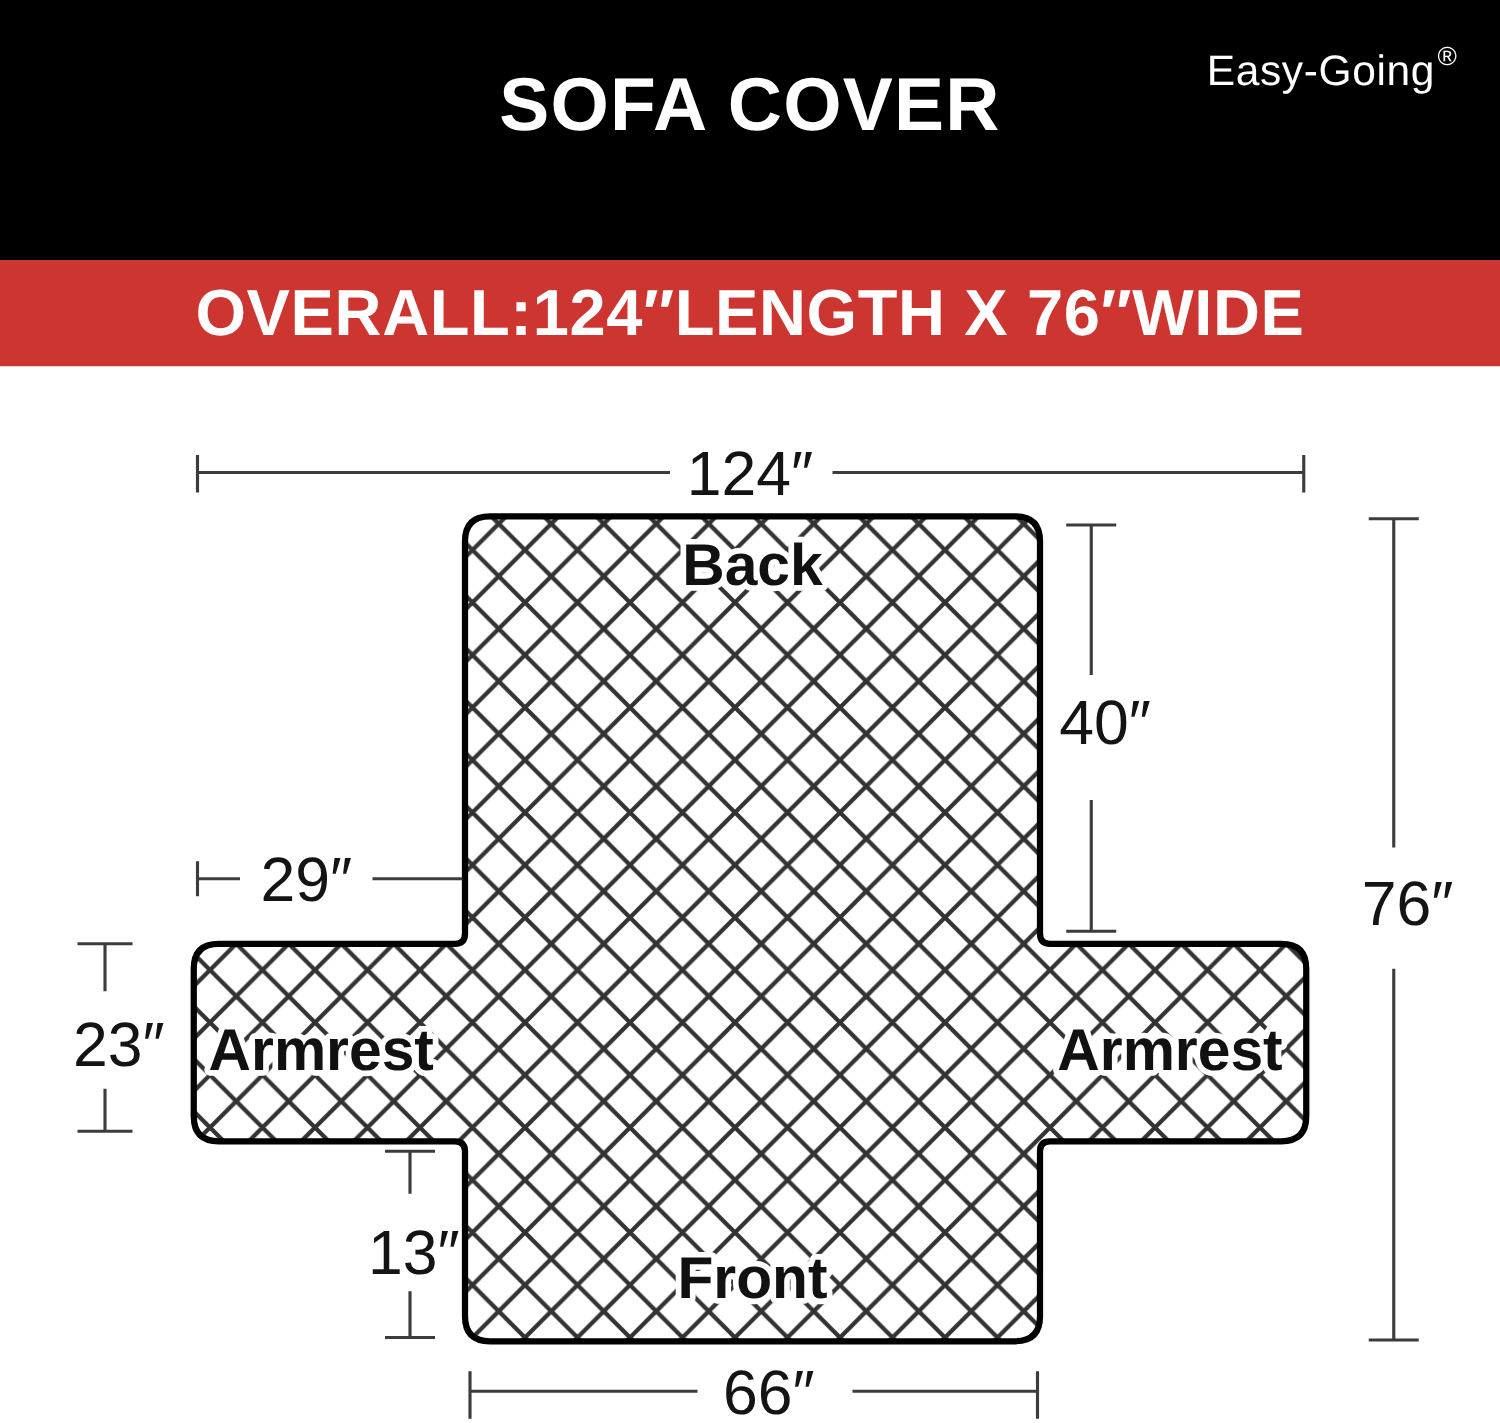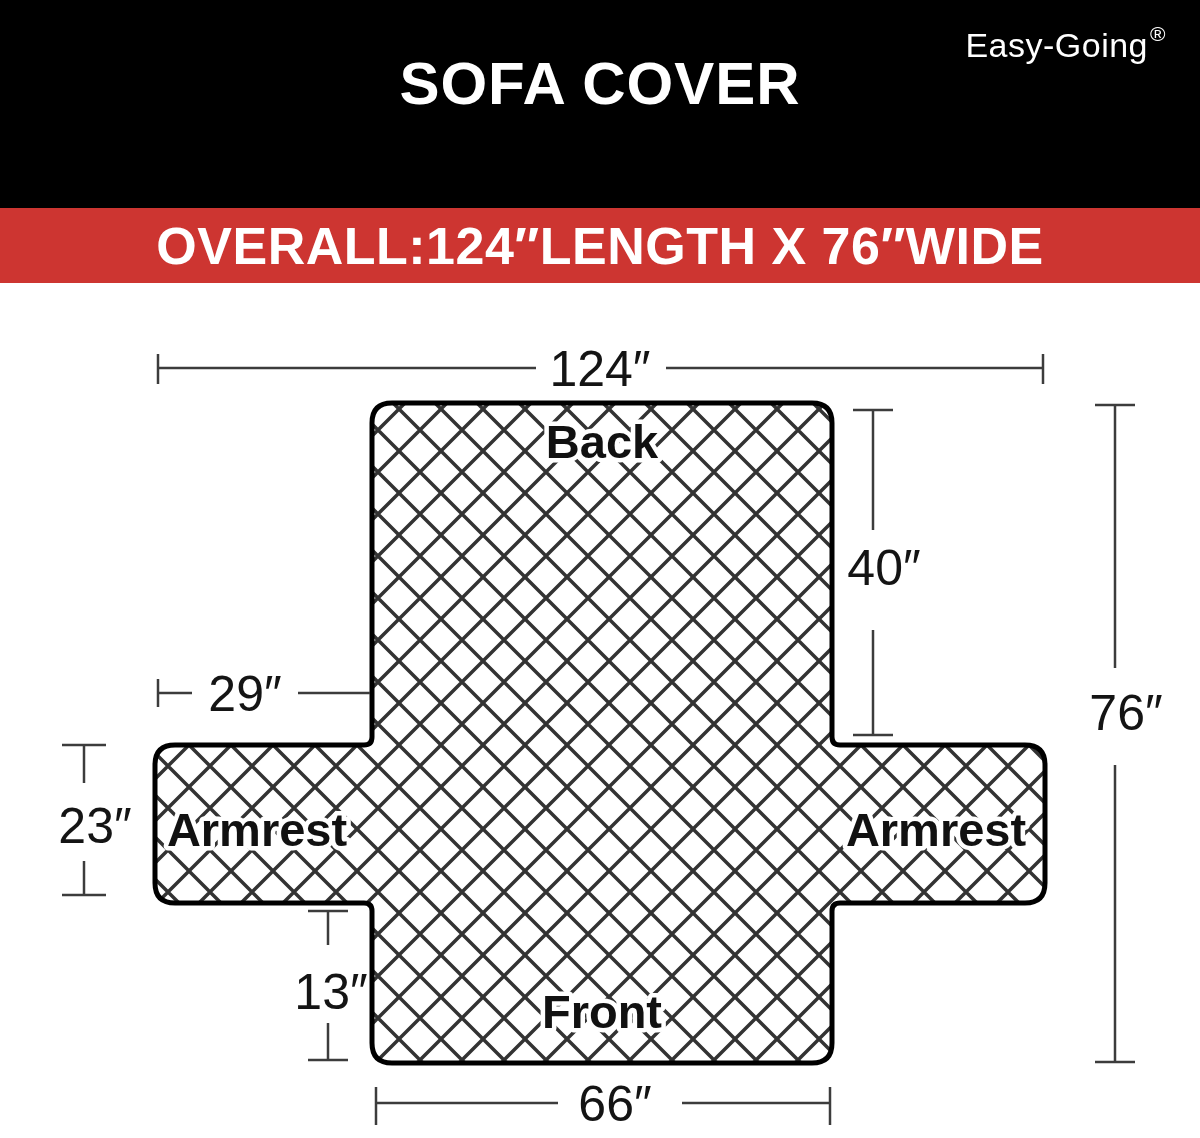--- a/index.html
+++ b/index.html
@@ -2,31 +2,31 @@
 <html><head>
 <meta charset="utf-8">
 <style>
   html,body { margin:0; padding:0; background:#fff; }
   .page {
     position:relative; width:1200px; height:1138px; background:#ffffff;
     font-family:"Liberation Sans","DejaVu Sans",sans-serif; overflow:hidden;
   }
   .header { position:relative; height:208px; background:#000000; }
   .brand {
-    position:absolute; top:26px; right:34px; color:#ffffff;
+    position:absolute; top:38px; right:34px; color:#ffffff;
     font-size:34px; font-weight:400; letter-spacing:0.5px;
   }
   .brand .rmark { font-size:21px; position:relative; top:-16px; margin-left:2px; }
   .title {
     margin:0; padding-top:52px; text-align:center; color:#ffffff;
     font-weight:bold; font-size:60px; line-height:63px; letter-spacing:1px;
   }
   .title span { display:block; }
   .banner {
-    height:75px; background:#cd3531; color:#ffffff; font-weight:bold;
+    height:85px; background:#cd3531; color:#ffffff; font-weight:bold;
     font-size:52px; letter-spacing:0.5px;
     display:flex; align-items:center; justify-content:center;
   }
   .diagram svg { display:block; }
   .dim-line { stroke:#3c3c3c; stroke-width:2.5; fill:none; }
   .cover-outline { fill:url(#diamondPattern); stroke:#000000; stroke-width:5; stroke-linejoin:round; }
   .dim-text {
     font-family:"Liberation Sans","DejaVu Sans",sans-serif;
     font-size:50px; font-weight:400; fill:#141414;
   }

